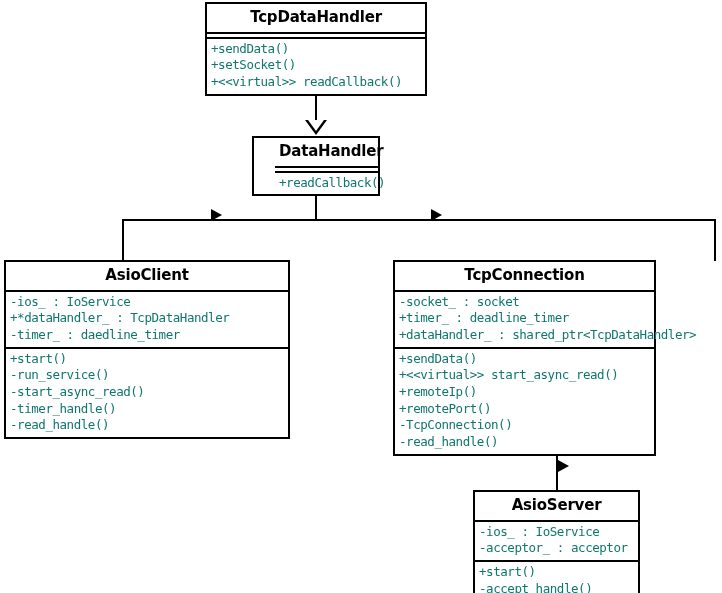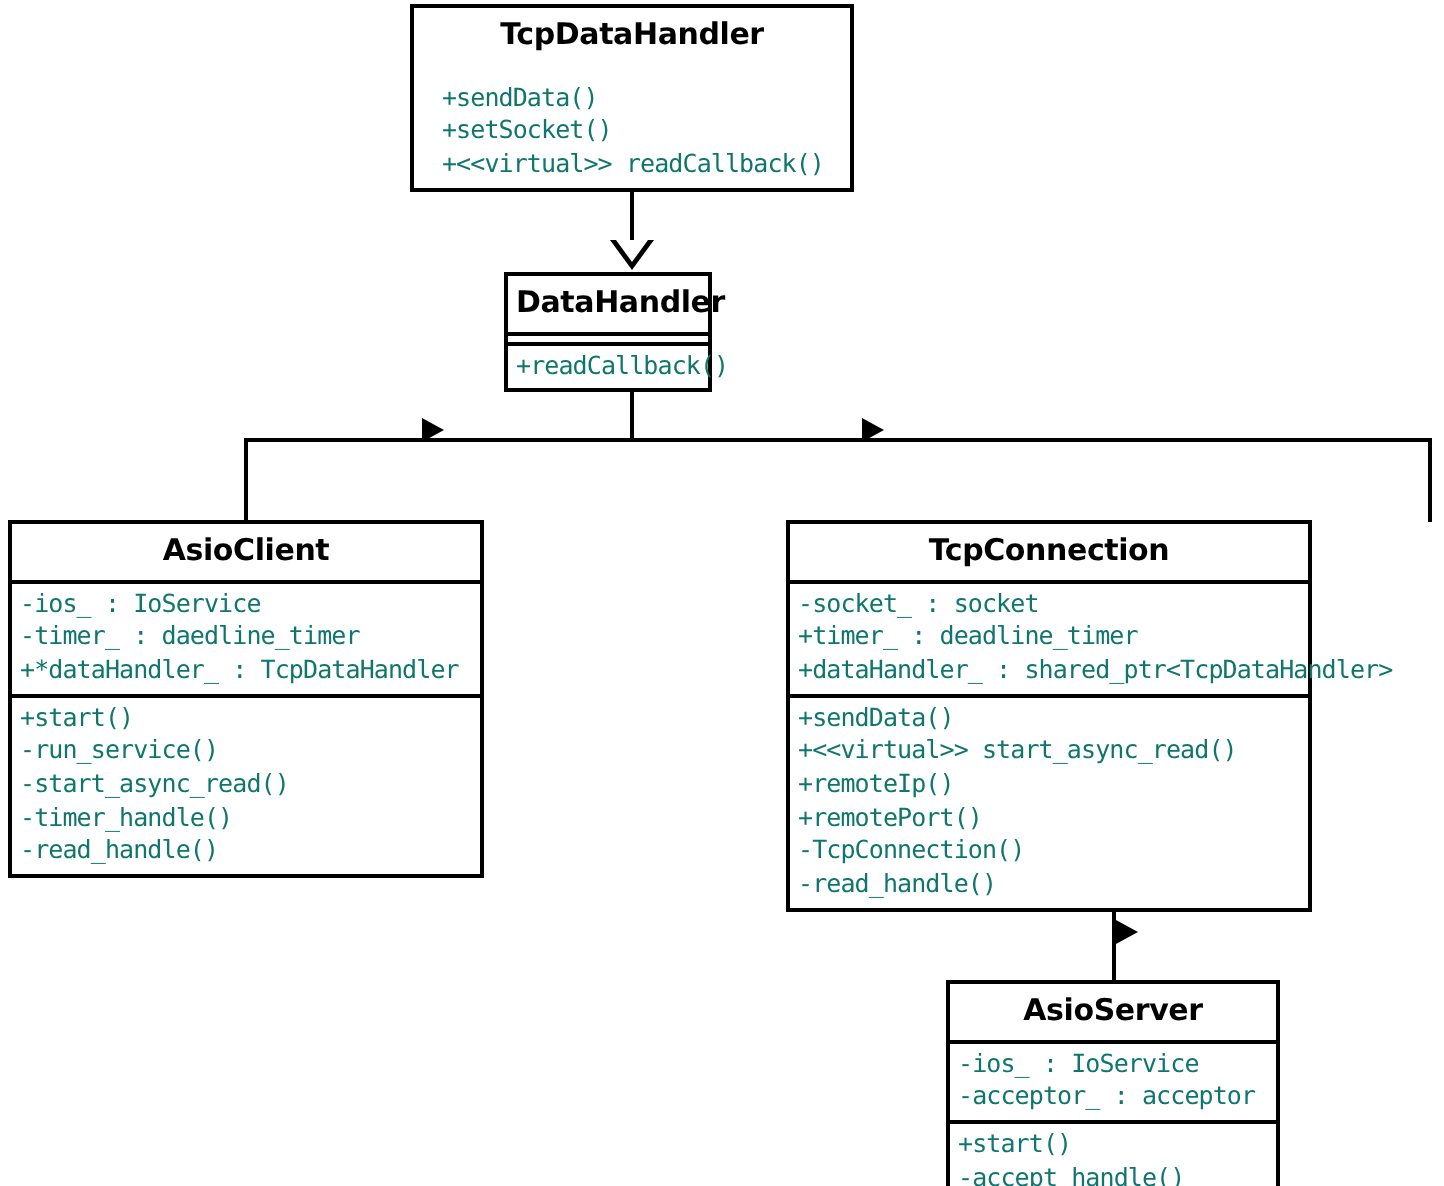--- a/index.html
+++ b/index.html
@@ -113,49 +113,49 @@
   <div class="edge-v" style="left:122px; top:219px; height:42px;"></div>
 
   <div class="edge-v" style="left:714px; top:219px; height:42px;"></div>
 
   <div class="arrow-right" style="left:211px; top:209px;"></div>
   <div class="arrow-right" style="left:431px; top:209px;"></div>
 
   <div class="edge-v" style="left:556px; top:455px; height:36px;"></div>
   <div class="arrow-right" style="left:558px; top:460px;"></div>
 
-  <div class="uml-class" style="left:205px; top:2px; width:222px;align-items:center;">
+  <div class="uml-class" style="left:205px; top:2px; width:222px;">
     <div class="uml-name">TcpDataHandler</div>
     <div class="uml-sep"></div>
     <div class="uml-compartment empty"></div>
     <div class="uml-sep"></div>
     <div class="uml-compartment">
       <div class="uml-member">+sendData()</div>
       <div class="uml-member">+setSocket()</div>
       <div class="uml-member">+&lt;&lt;virtual&gt;&gt; readCallback()</div>
     </div>
   </div>
 
-  <div class="uml-class" style="left:252px; top:136px; width:104px;">
+  <div class="uml-class" style="left:252px; top:136px; width:128px;padding-left:21px;">
     <div class="uml-name">DataHandler</div>
     <div class="uml-sep"></div>
     <div class="uml-compartment empty"></div>
     <div class="uml-sep"></div>
     <div class="uml-compartment">
       <div class="uml-member">+readCallback()</div>
     </div>
   </div>
 
-  <div class="uml-class" style="left:4px; top:260px; width:238px;">
+  <div class="uml-class" style="left:4px; top:260px; width:286px;">
     <div class="uml-name">AsioClient</div>
     <div class="uml-sep"></div>
     <div class="uml-compartment">
       <div class="uml-member">-ios_ : IoService</div>
+      <div class="uml-member">+*dataHandler_ : TcpDataHandler</div>
       <div class="uml-member">-timer_ : daedline_timer</div>
-      <div class="uml-member">+*dataHandler_ : TcpDataHandler</div>
     </div>
     <div class="uml-sep"></div>
     <div class="uml-compartment">
       <div class="uml-member">+start()</div>
       <div class="uml-member">-run_service()</div>
       <div class="uml-member">-start_async_read()</div>
       <div class="uml-member">-timer_handle()</div>
       <div class="uml-member">-read_handle()</div>
     </div>
   </div>

